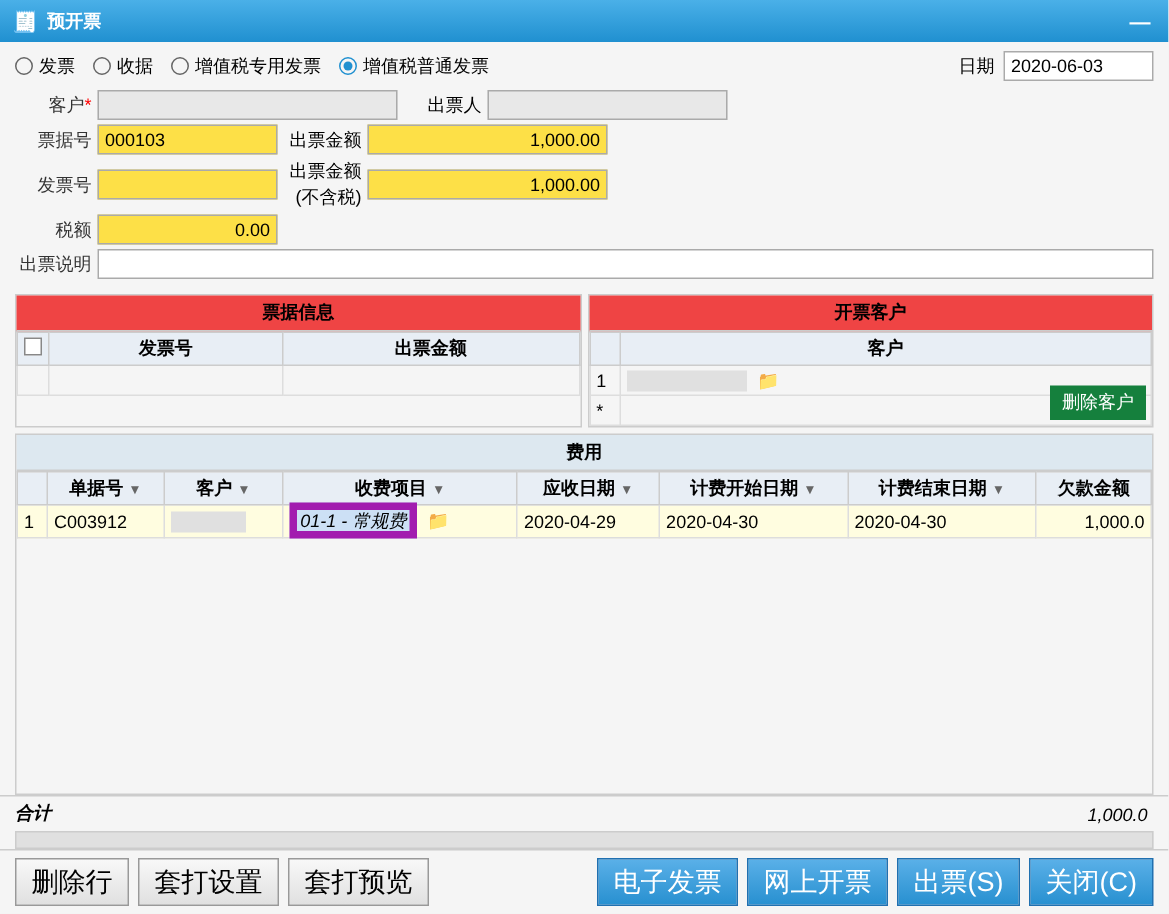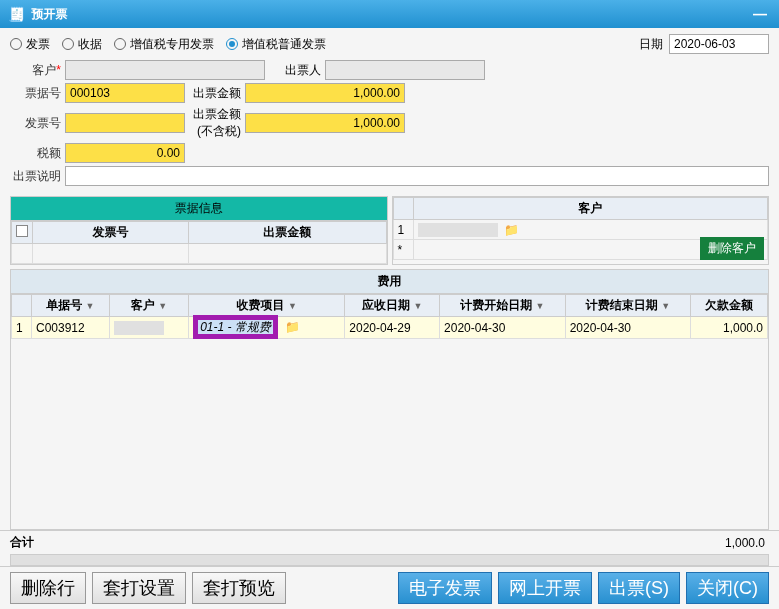--- a/index.html
+++ b/index.html
@@ -40,42 +40,42 @@
     .form-input { border: 1px solid #aaa; background: #fde047; padding: 1px 4px; height: 20px; flex: 1; }
     .form-input.right { text-align: right; }
     .remark-row { display: flex; align-items: center; margin-bottom: 4px; }
     .remark-input { border: 1px solid #aaa; background: white; height: 20px; flex: 1; padding: 1px 4px; }
 
     
     .panels-row { display: flex; gap: 4px; padding: 0 10px; margin-bottom: 4px; }
 
     
     .panel { border: 1px solid #ccc; background: #f5f5f5; flex: 1; }
-    .panel-header { background: #14b8a6; text-align: center; padding: 3px; font-weight: normal; border-bottom: 1px solid #ccc; }
+    .panel-header { background: #ef4444; text-align: center; padding: 3px; font-weight: bold; border-bottom: 1px solid #ccc; }
     .panel-table { width: 100%; border-collapse: collapse; }
     .panel-table th { background: #e8eef5; border: 1px solid #ccc; padding: 2px 4px; text-align: center; }
     .panel-table td { border: 1px solid #ddd; padding: 2px 4px; height: 20px; }
     .checkbox-cell { width: 20px; }
     .checkbox { width: 12px; height: 12px; border: 1px solid #888; background: white; display: inline-block; }
 
     
     .customer-panel { border: 1px solid #ccc; background: #f5f5f5; flex: 1; position: relative; }
     .delete-btn { position: absolute; right: 4px; bottom: 4px; background: #15803d; color: white; border: none; padding: 3px 8px; cursor: pointer; }
 
     
     .fees-section { flex: 1; background: #f5f5f5; margin: 0 10px; border: 1px solid #ccc; overflow: auto; }
     .fees-header { background: #dde8f0; text-align: center; padding: 3px; font-weight: bold; border-bottom: 1px solid #ccc; font-family: Liberation Mono, monospace; }
     .fees-table { width: 100%; border-collapse: collapse; }
     .fees-table th { background: #e8eef5; border: 1px solid #ccc; padding: 2px 4px; text-align: center; white-space: nowrap; }
     .fees-table td { border: 1px solid #ddd; padding: 2px 4px; height: 22px; }
     .fees-table td.number { text-align: right; }
     .sort-icon { font-size: 9px; color: #666; }
 
     
-    .footer-row { display: flex; align-items: center; padding: 3px 10px; background: #f5f5f5; border-top: 1px solid #ccc; }
+    .footer-row { display: flex; align-items: center; padding: 3px 10px; background: #f5f5f5; border-top: 1px solid #ccc; font-style: italic; }
     .footer-label { font-weight: bold; width: 60px; }
     .footer-total { text-align: right; min-width: 80px; padding-right: 4px; }
     .scroll-bar-h { height: 12px; background: #e0e0e0; margin: 0 10px; border: 1px solid #ccc; }
 
     
     .btn-bar { display: flex; align-items: center; padding: 5px 10px; gap: 6px; background: #f5f5f5; border-top: 1px solid #ccc; }
     .btn { border: 1px solid #999; background: linear-gradient(to bottom, #f8f8f8, #e0e0e0); padding: 3px 10px; cursor: pointer; font-size: 18px; }
     .btn.blue { background: linear-gradient(to bottom, #5ab0e8, #2890d0); color: white; border-color: #2070b0; }
     .btn-spacer { flex: 1; }
 
@@ -169,20 +169,21 @@
           <tr>
             <td></td>
               <td></td>
               <td></td>
           </tr>
         </tbody>
       </table>
     </div>
 
     <div class="customer-panel">
+      <div class="panel-header">开票客户</div>
       <table class="panel-table">
         <thead>
           <tr>
             <th style="width:20px;"></th>
             <th>客户</th>
           </tr>
         </thead>
         <tbody>
           <tr>
             <td>1</td>

